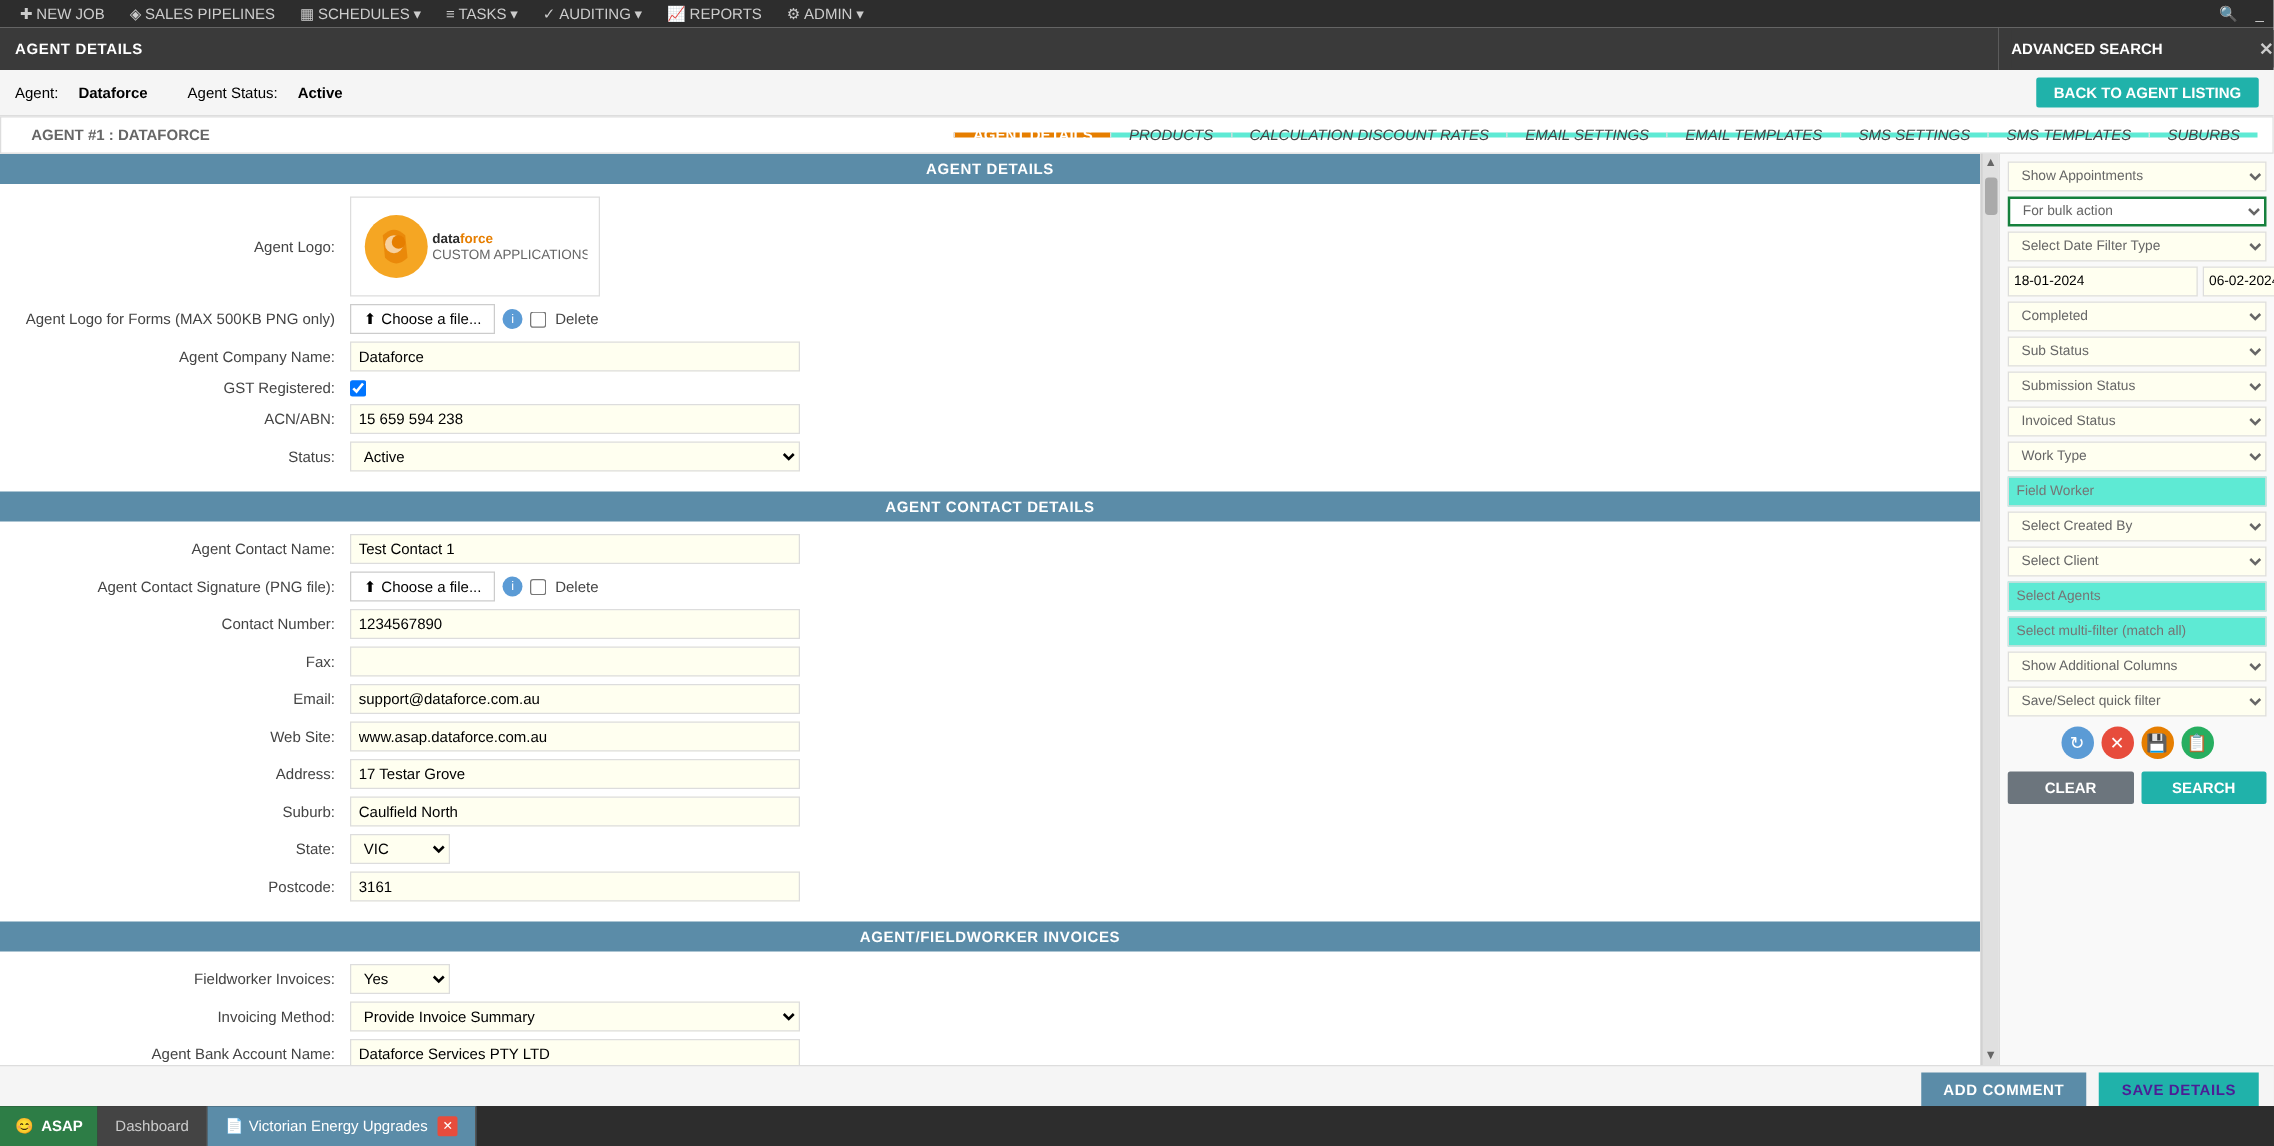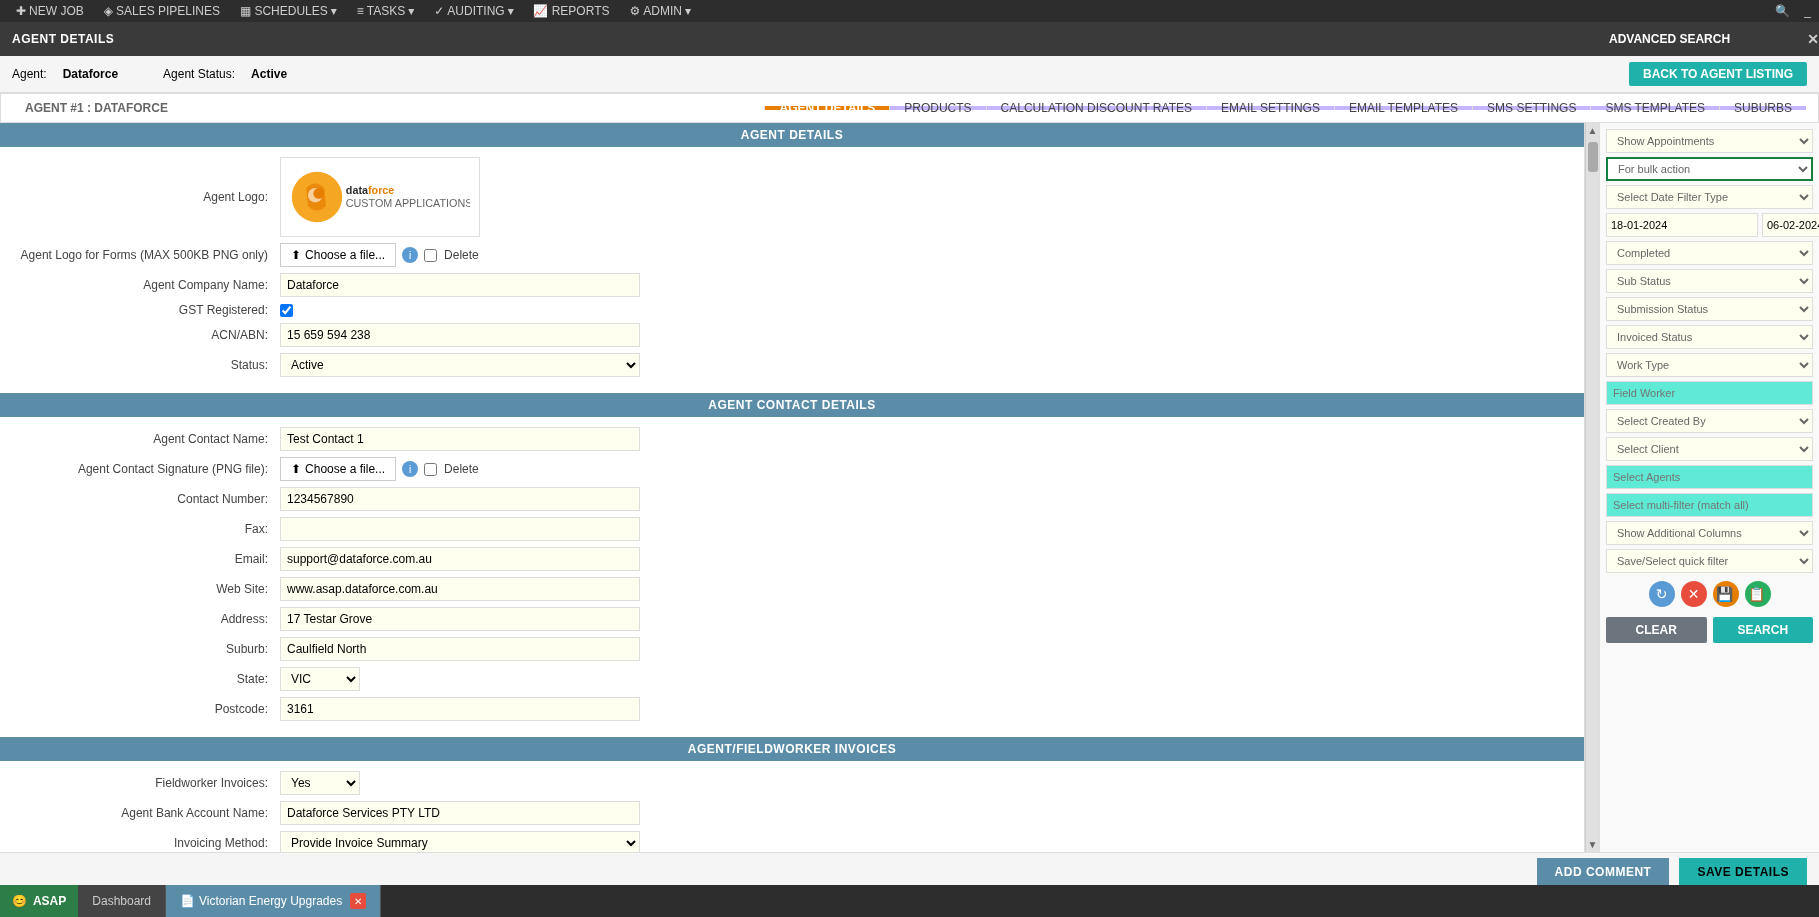--- a/index.html
+++ b/index.html
@@ -99,22 +99,23 @@
       font-size: 11px;
       border-left: 1px solid #ddd;
       white-space: nowrap;
     }
     .agent-tab.active {
       background: #e67e00;
       color: #fff;
       font-weight: bold;
     }
     .agent-tab:not(.active) {
-      background: #c4b5fd;
+      background: #5eead4;
       color: #444;
+      font-style: italic;
     }
 
     
     .main-layout {
       display: flex;
       height: calc(917px - 22px - 34px - 32px - 30px - 38px);
     }
 
     
     .content-area {
@@ -348,21 +349,21 @@
       color: #fff;
       border: none;
       padding: 7px 18px;
       font-size: 12px;
       font-weight: bold;
       cursor: pointer;
       letter-spacing: 0.5px;
     }
     .save-details-btn {
       background: #20b2aa;
-      color: #000000;
+      color: #4c1d95;
       border: none;
       padding: 7px 18px;
       font-size: 12px;
       font-weight: bold;
       cursor: pointer;
       letter-spacing: 0.5px;
     }
 
     
     .taskbar {
@@ -494,21 +495,21 @@
     <span class="adv-search-header" style="flex:1; padding:0;">
       <span style="color:#fff; font-size:12px; font-weight:bold;">ADVANCED SEARCH</span>
       <span class="adv-close">✕</span>
     </span>
   </div>
 </div>
 
 <div class="agent-info-bar">
   <span>Agent:</span>
   <span style="font-weight:bold;">Dataforce</span>
-  <span style="margin-left:29px;">Agent Status:</span>
+  <span style="margin-left:16px;">Agent Status:</span>
   <span style="font-weight:bold;">Active</span>
   <button class="back-btn">BACK TO AGENT LISTING</button>
 </div>
 
 <div class="agent-section-header">
   <span class="agent-section-title">AGENT #1 : DATAFORCE</span>
   <div class="agent-tabs">
     <div class="agent-tab active">
       <span>AGENT DETAILS</span>
     </div>
@@ -675,30 +676,30 @@
     <div class="form-section">
 
       <div class="form-row">
         <span class="form-label">Fieldworker Invoices:</span>
         <select class="form-select" style="max-width:80px;">
           <option>Yes</option><option>No</option>
         </select>
       </div>
 
       <div class="form-row">
-        <span class="form-label">Agent Bank Account Name:</span>
-        <input type="text" class="form-input" value="Dataforce Services PTY LTD" style="">
-      </div>
-
-      <div class="form-row">
         <span class="form-label">Invoicing Method:</span>
         <select class="form-select">
           <option>Provide Invoice Summary</option>
           <option>Individual Invoice</option>
         </select>
+      </div>
+
+      <div class="form-row">
+        <span class="form-label">Agent Bank Account Name:</span>
+        <input type="text" class="form-input" value="Dataforce Services PTY LTD" style="">
       </div>
     </div>
 
   </div>
 
   <div class="vertical-scroll">
     <span class="scroll-arrow">▲</span>
     <div class="scroll-thumb"></div>
     <span class="scroll-arrow" style="margin-top:auto;">▼</span>
   </div>

